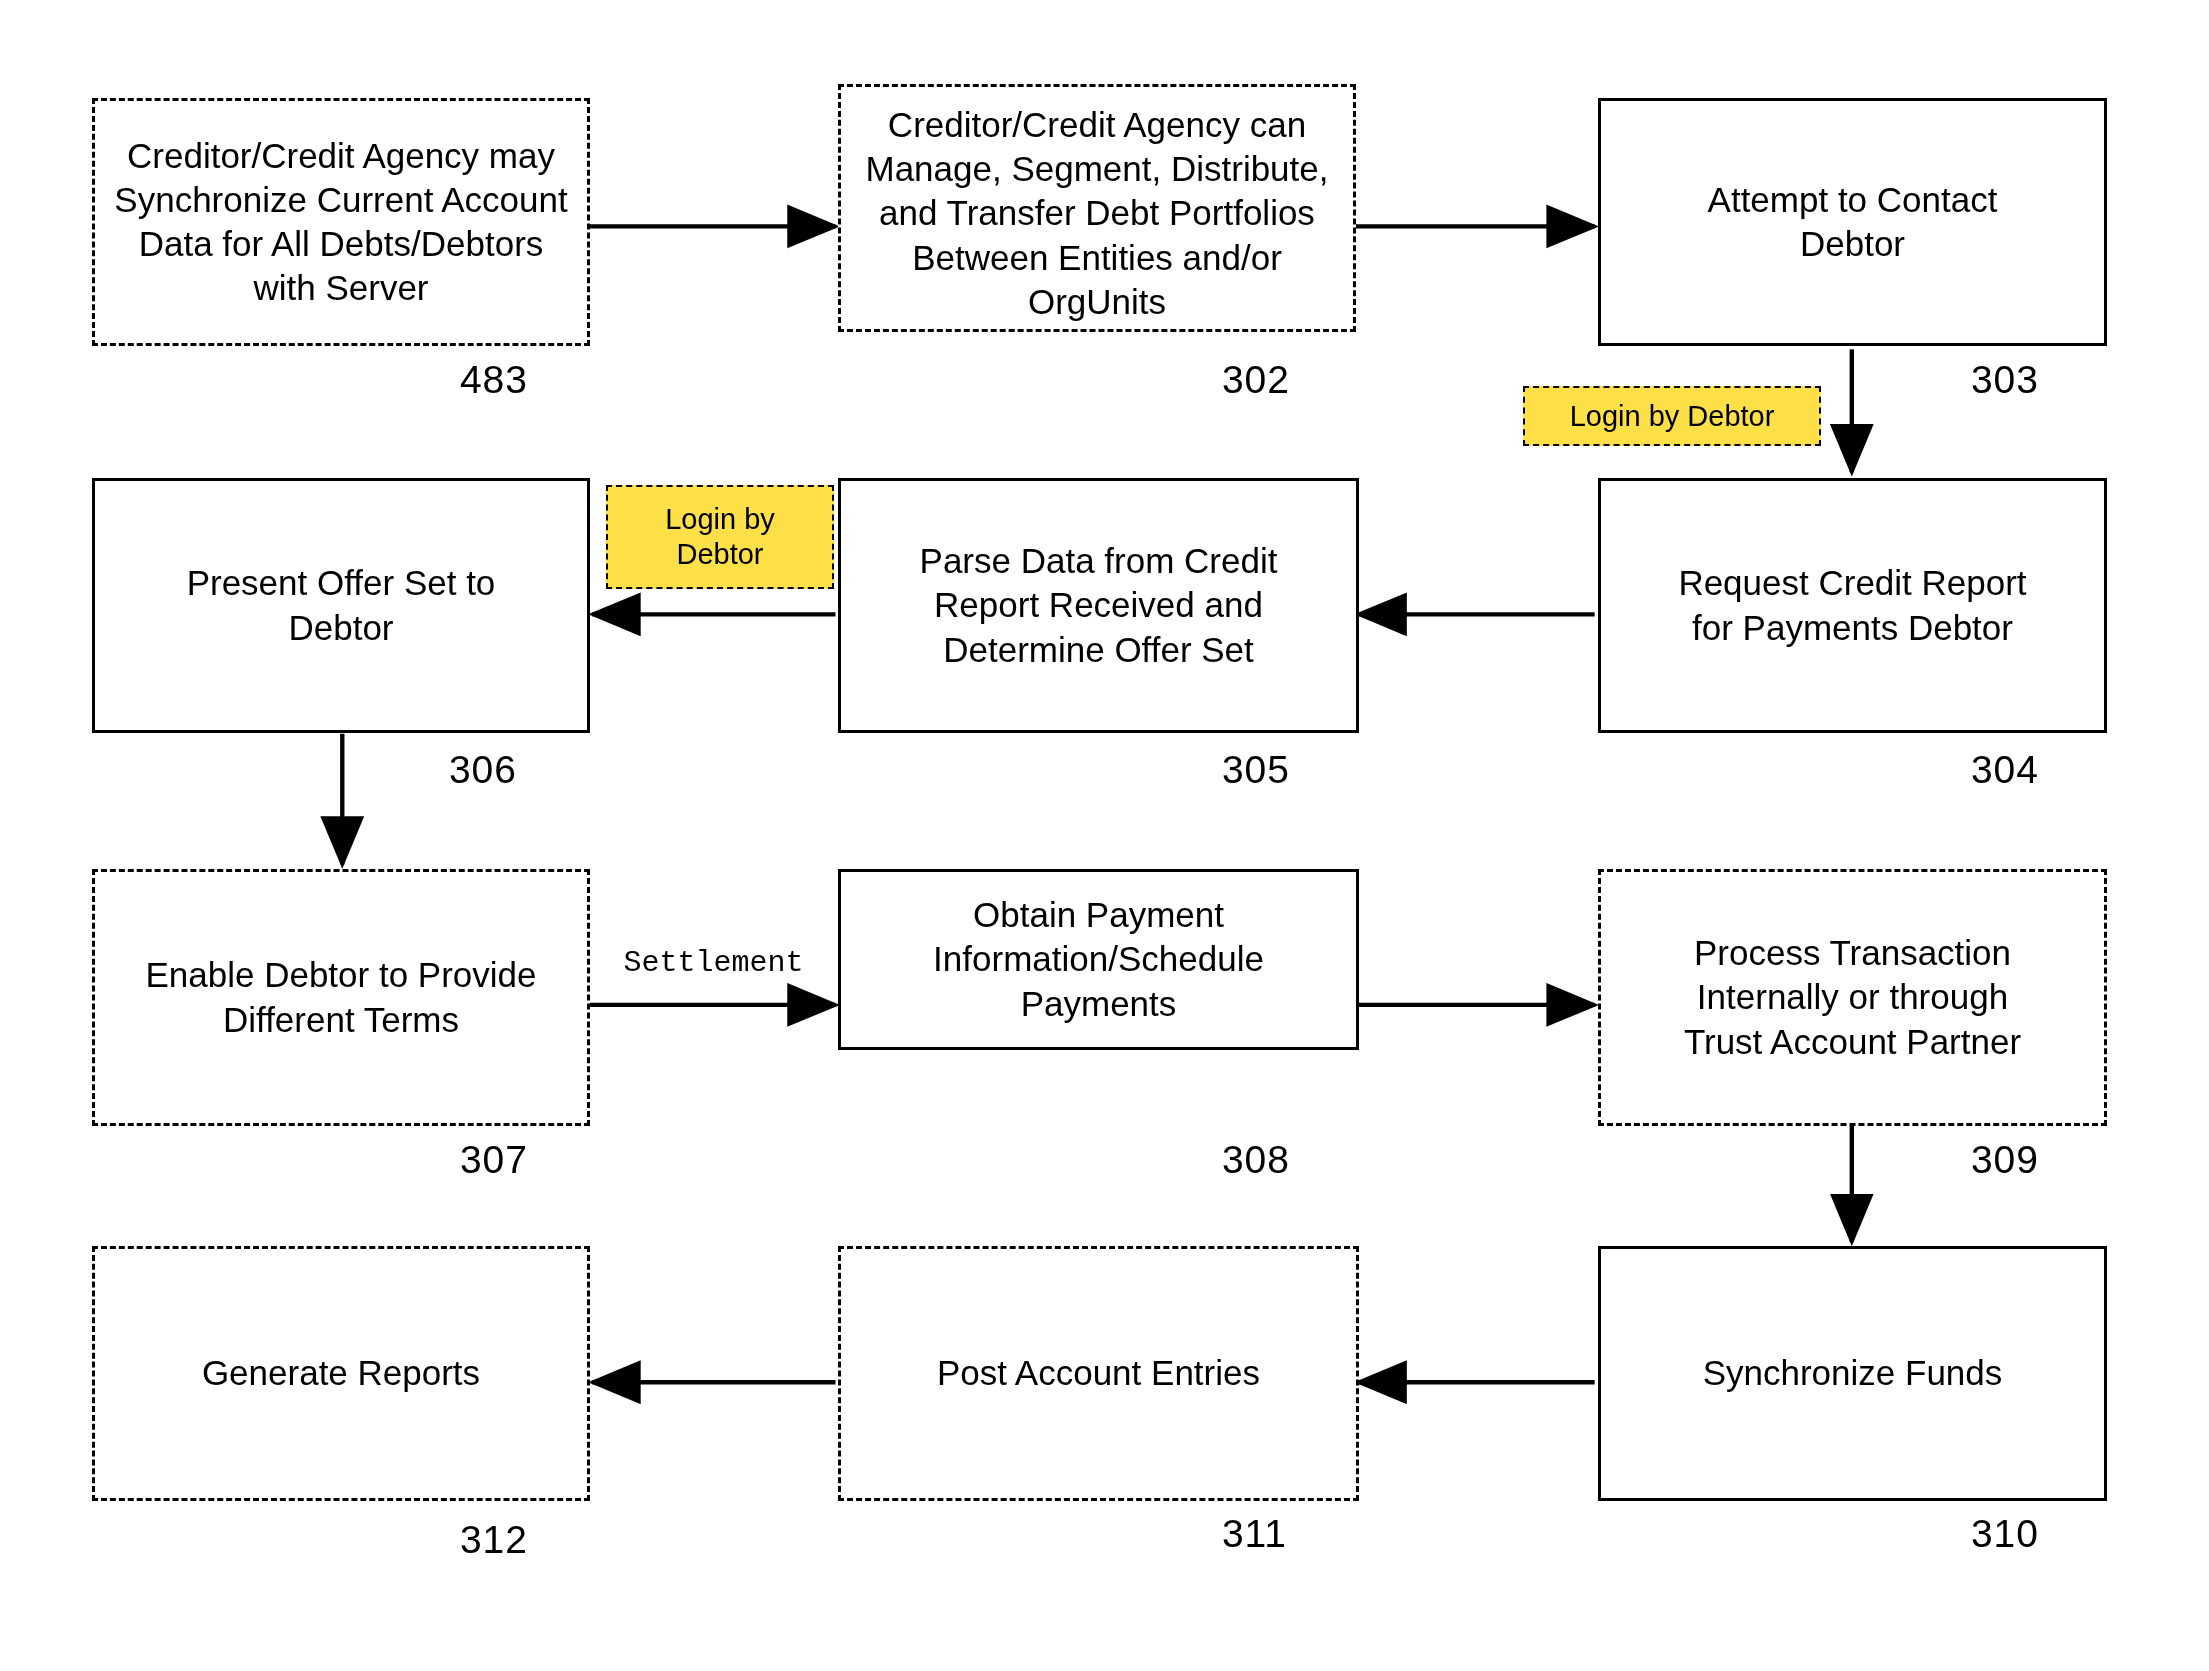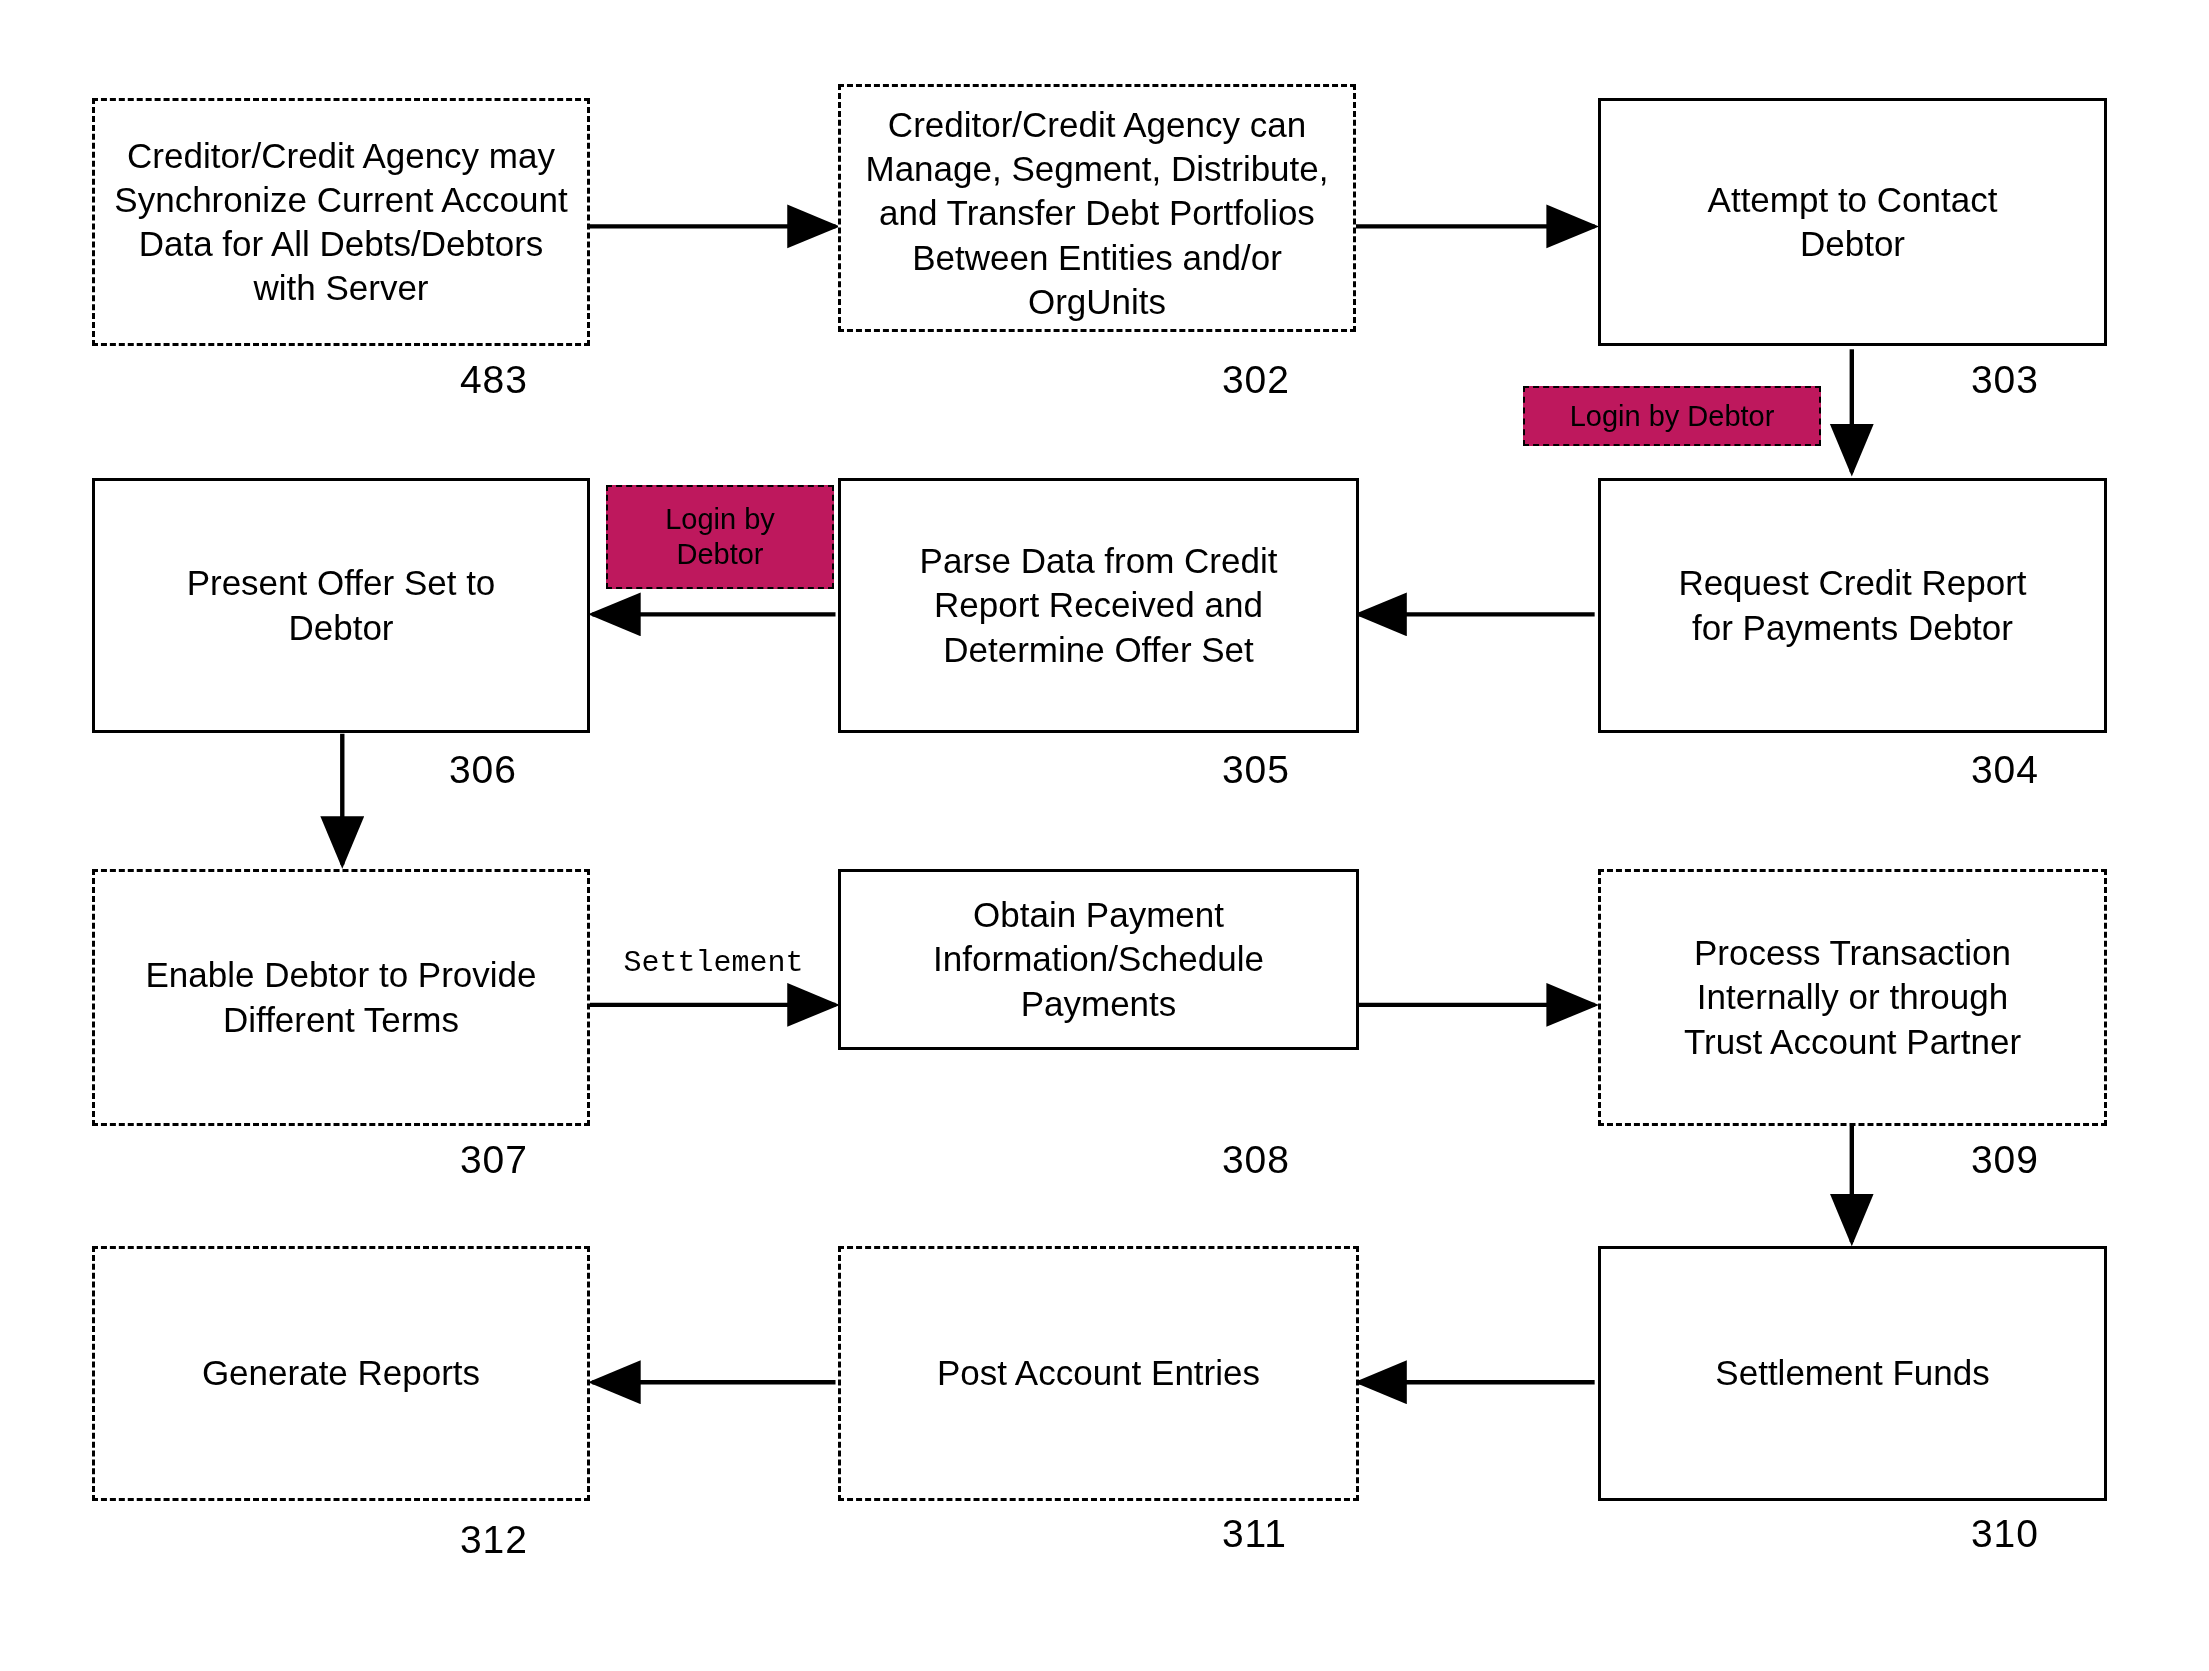--- a/index.html
+++ b/index.html
@@ -22,21 +22,21 @@
   }
   .node.solid{border:3.5px solid #000;}
   .node.dashed{border:3.5px dashed #000;}
   .node .txt{white-space:pre-line;display:block;}
 
   
   .annot{
     position:absolute;
     box-sizing:border-box;
     border:2.6px dashed #000;
-    background:#be185d;
+    background:#fde047;
     display:flex;align-items:center;justify-content:center;
     text-align:center;
     font-size:29px;
     line-height:1.2;
     color:#000;
     z-index:5;
     padding:1.8px 5.3px;
   }
   .annot .txt{white-space:pre-line;}
 
@@ -175,18 +175,18 @@
     <span class="txt">Generate Reports</span>
   </div>
   <div class="reflabel" style="left:460px;top:1512px;margin-top:6px;">312</div>
 
   <div class="node dashed" style="left:838px;top:1246px;width:521px;height:255px;">
     <span class="txt">Post Account Entries</span>
   </div>
   <div class="reflabel" style="left:1222px;top:1512px;">311</div>
 
   <div class="node solid" style="left:1598px;top:1246px;width:509px;height:255px;">
-    <span class="txt">Settlement Funds</span>
+    <span class="txt">Synchronize Funds</span>
   </div>
   <div class="reflabel" style="left:1971px;top:1512px;">310</div>
 
 </div>
 
 
 </body></html>

